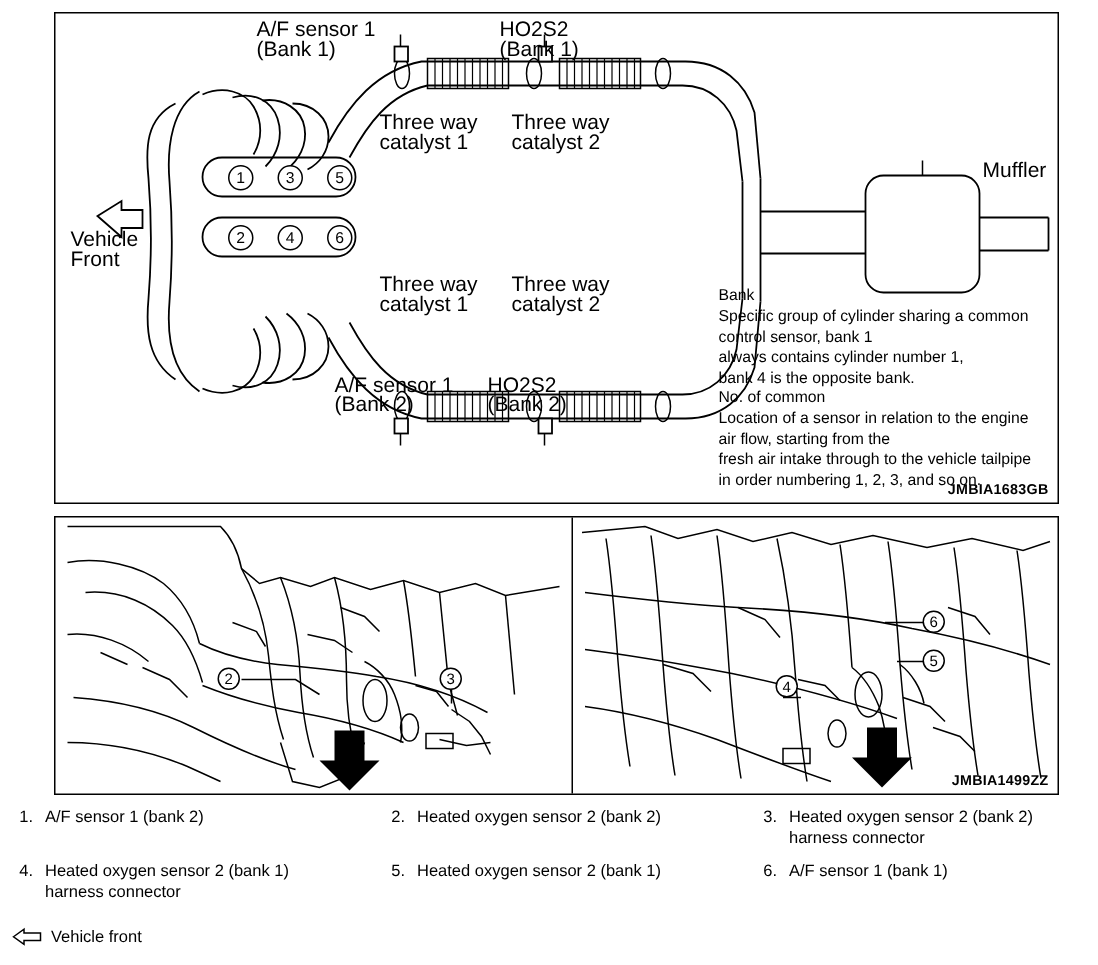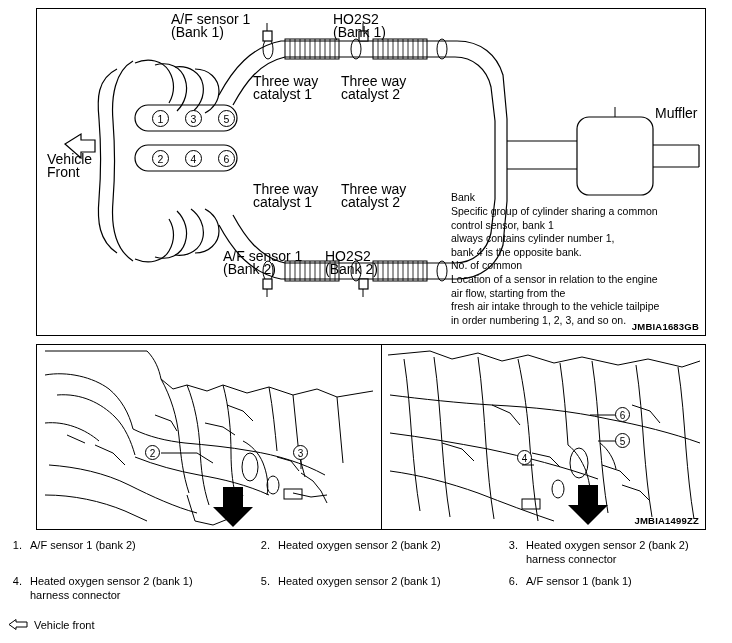--- a/index.html
+++ b/index.html
@@ -92,20 +92,21 @@
     line-height: 15px;
     font-size: 10px;
   }
 
   
   .desc {
     position: absolute;
     font-size: 10.5px;
     line-height: 13.5px;
     white-space: pre-line;
+    margin-left: 28px;
   }
 
   
   .legend {
     position: absolute;
     left: 8px;
     top: 538px;
     width: 716px;
     font-size: 11px;
     line-height: 14px;

